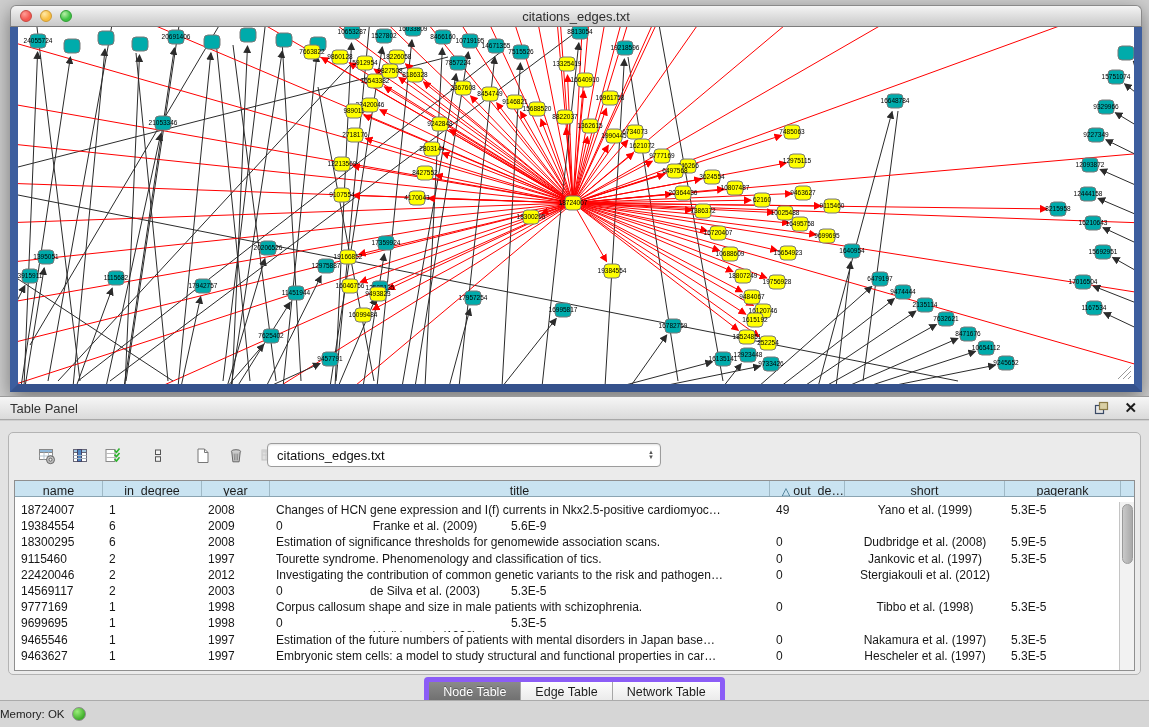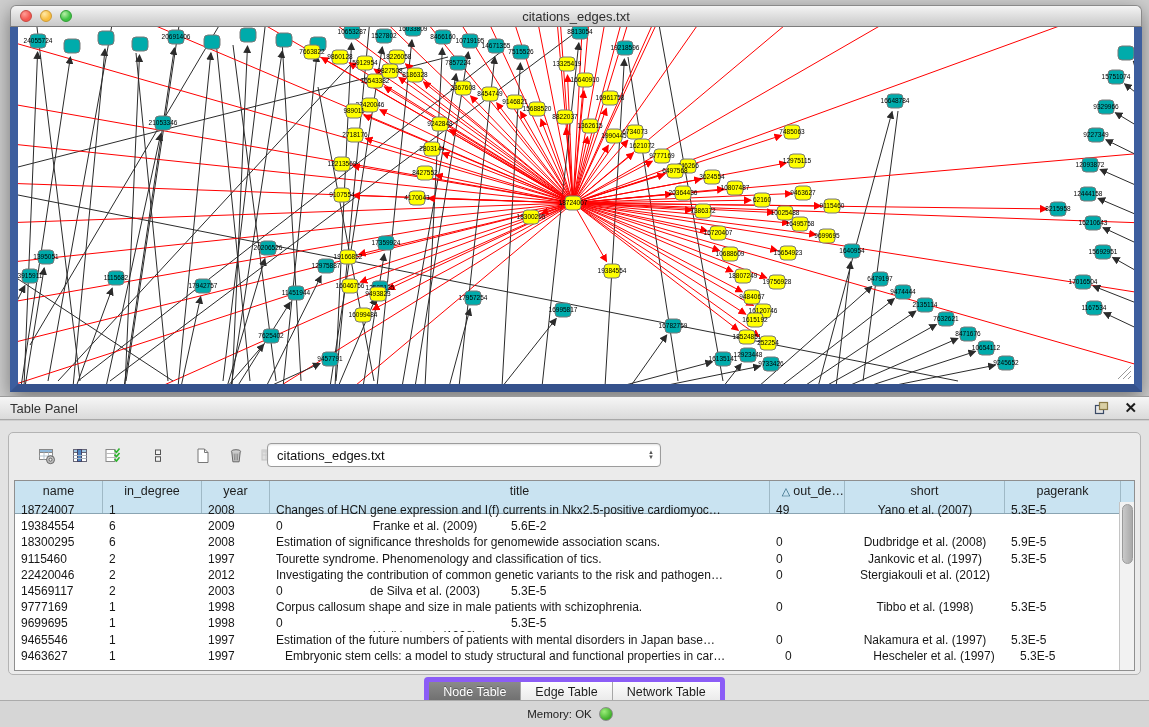--- a/index.html
+++ b/index.html
@@ -45,21 +45,21 @@
 
   #table-select { position:absolute; left:258px; top:10px; width:394px; height:24px; background:#fff;
     border:1px solid #9c9c9c; border-radius:4px; display:flex; align-items:center; cursor:pointer;
     box-shadow:inset 0 1px 2px rgba(0,0,0,.12); }
   #table-select .val { flex:1; font-size:13px; color:#111; padding-left:9px; }
   #table-select .stepper { width:18px; height:100%; display:flex; flex-direction:column; align-items:center;
     justify-content:center; color:#555; font-size:6px; line-height:5px; }
 
   #table-box { position:absolute; left:5px; top:47px; width:1121px; height:191px;
     background:#fff; border:1px solid #8f8f8f; overflow:hidden; }
-  #thead { display:flex; height:33px; background:#c9e3f1; border-bottom:1px solid #8aa4b2; }
+  #thead { display:flex; height:16px; background:#c9e3f1; border-bottom:1px solid #8aa4b2; }
   .th { font-size:12.5px; color:#1c1c1c; text-align:center; line-height:20px; border-right:1px solid #9fb9c6;
     overflow:hidden; white-space:nowrap; flex-shrink:0; cursor:pointer; }
   .th .sort { color:#27607b; font-size:11px; margin-right:3px; }
   #tbody { position:absolute; left:0; top:21px; right:15px; bottom:0; overflow:hidden; }
   .tr { display:flex; height:16.2px; cursor:default; }
   .td { font-size:12px; color:#161616; line-height:16px; white-space:nowrap; overflow:hidden;
     padding-left:6px; flex-shrink:0; }
   .td.center { text-align:center; padding-left:0; }
   #vscroll { position:absolute; right:0; top:21px; bottom:0; width:15px; background:#f2f2f2; border-left:1px solid #c4c4c4; cursor:pointer; }
   #vthumb { position:absolute; left:1.5px; top:2px; width:11px; height:60px; border-radius:6px;
@@ -69,21 +69,21 @@
   #tp-tabs { position:absolute; left:0; top:256px; width:100%; display:flex; justify-content:center; }
   .seg { display:flex; border:5px solid #8b5cf6; border-radius:4px; overflow:hidden; background:#fff;
     box-shadow:0 1px 0 rgba(255,255,255,.7); }
   .seg .tab { font-size:12.5px; padding:2px 14px; height:20px; line-height:16px; color:#1d1d1d;
     background:linear-gradient(#fdfdfd,#e9e9e9); border-right:1px solid #a6a6a6; cursor:pointer; }
   .seg .tab:last-child { border-right:none; }
   .seg .tab.active { background:linear-gradient(#8a8a8a,#6e6e6e); color:#fff; text-shadow:0 -1px 0 rgba(0,0,0,.3); }
 
   
   #status-bar { position:absolute; left:0; top:700px; width:1149px; height:27px; background:#d6d6d6;
-    border-top:1px solid #ababab; display:flex; align-items:center; justify-content:center; }
+    border-top:1px solid #ababab; display:flex; align-items:center; justify-content:flex-start; }
   #mem-label { font-size:11.5px; color:#222; margin-right:7px; }
   #mem-led { width:14px; height:14px; border-radius:50%; margin-right:9px; cursor:pointer;
     background:radial-gradient(circle at 35% 30%, #9bee7a, #3fae2a 70%); border:1px solid #8b8b8b; }
 </style>
 </head>
 <body>
 
 <div id="net-window">
   <div id="titlebar">
     <div class="lights">
@@ -618,30 +618,30 @@
           <div class="th" style="width: 160px;">short</div>
           <div class="th" style="width: 116px;">pagerank</div>
         </div>
       <div id="tbody">
           <div class="tr">
             <div class="td" style="width: 88px;">18724007</div>
             <div class="td" style="width: 99px;">1</div>
             <div class="td" style="width: 68px;">2008</div>
             <div class="td" style="width: 500px;">Changes of HCN gene expression and I(f) currents in Nkx2.5-positive cardiomyoc…</div>
             <div class="td" style="width: 75px;">49</div>
-            <div class="td center" style="width: 160px;">Yano et al. (2007)</div>
+            <div class="td center" style="width: 160px;">Yano et al. (1999)</div>
             <div class="td" style="width: 116px;">5.3E-5</div>
           </div>
           <div class="tr">
             <div class="td" style="width: 88px;">19384554</div>
             <div class="td" style="width: 99px;">6</div>
             <div class="td" style="width: 68px;">2009</div>
             <div class="td" style="width: 75px;">0</div>
             <div class="td center" style="width: 160px;">Franke et al. (2009)</div>
-            <div class="td" style="width: 116px;">5.6E-2</div>
+            <div class="td" style="width: 116px;">5.6E-9</div>
           </div>
           <div class="tr">
             <div class="td" style="width: 88px;">18300295</div>
             <div class="td" style="width: 99px;">6</div>
             <div class="td" style="width: 68px;">2008</div>
             <div class="td" style="width: 500px;">Estimation of significance thresholds for genomewide association scans.</div>
             <div class="td" style="width: 75px;">0</div>
             <div class="td center" style="width: 160px;">Dudbridge et al. (2008)</div>
             <div class="td" style="width: 116px;">5.9E-5</div>
           </div>
@@ -694,21 +694,21 @@
             <div class="td" style="width: 68px;">1997</div>
             <div class="td" style="width: 500px;">Estimation of the future numbers of patients with mental disorders in Japan base…</div>
             <div class="td" style="width: 75px;">0</div>
             <div class="td center" style="width: 160px;">Nakamura et al. (1997)</div>
             <div class="td" style="width: 116px;">5.3E-5</div>
           </div>
           <div class="tr">
             <div class="td" style="width: 88px;">9463627</div>
             <div class="td" style="width: 99px;">1</div>
             <div class="td" style="width: 68px;">1997</div>
-            <div class="td" style="width: 500px; margin-left: 9px;">Embryonic stem cells: a model to study structural and functional properties in car…</div>
+            <div class="td" style="width: 500px;">Embryonic stem cells: a model to study structural and functional properties in car…</div>
             <div class="td" style="width: 75px;">0</div>
             <div class="td center" style="width: 160px;">Hescheler et al. (1997)</div>
             <div class="td" style="width: 116px;">5.3E-5</div>
           </div>
         </div>
       <div id="vscroll">
         <div id="vthumb"></div>
       </div>
     </div>
   </div>

